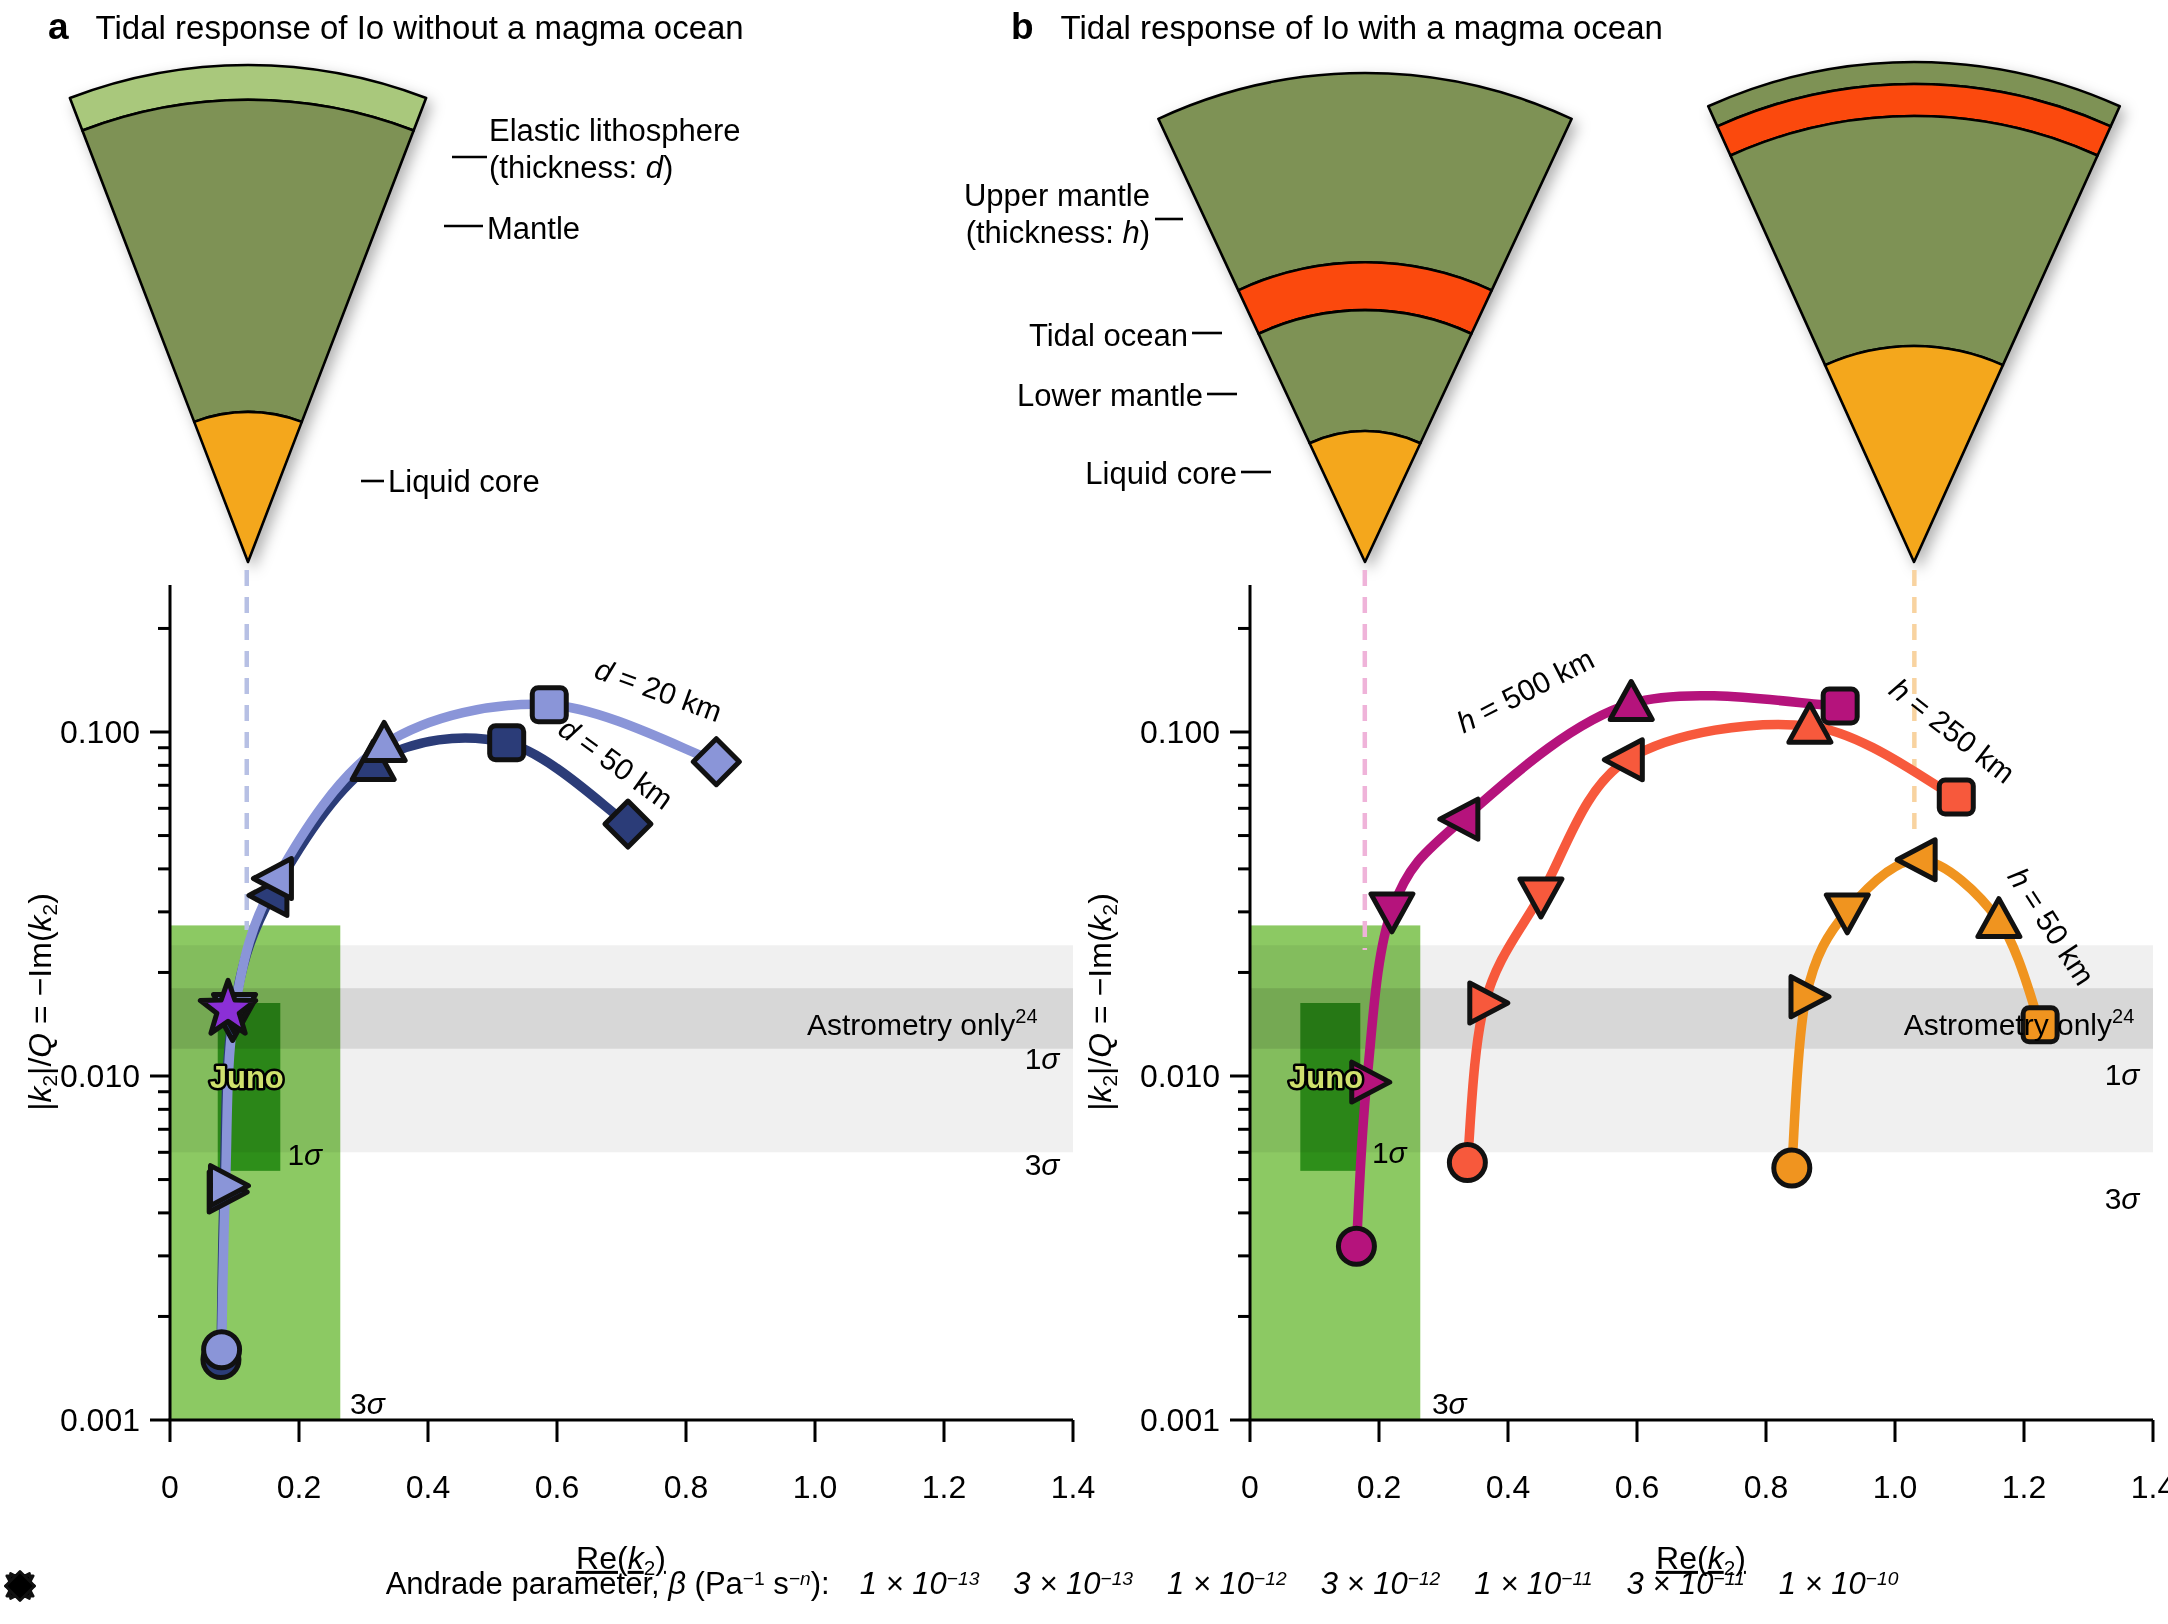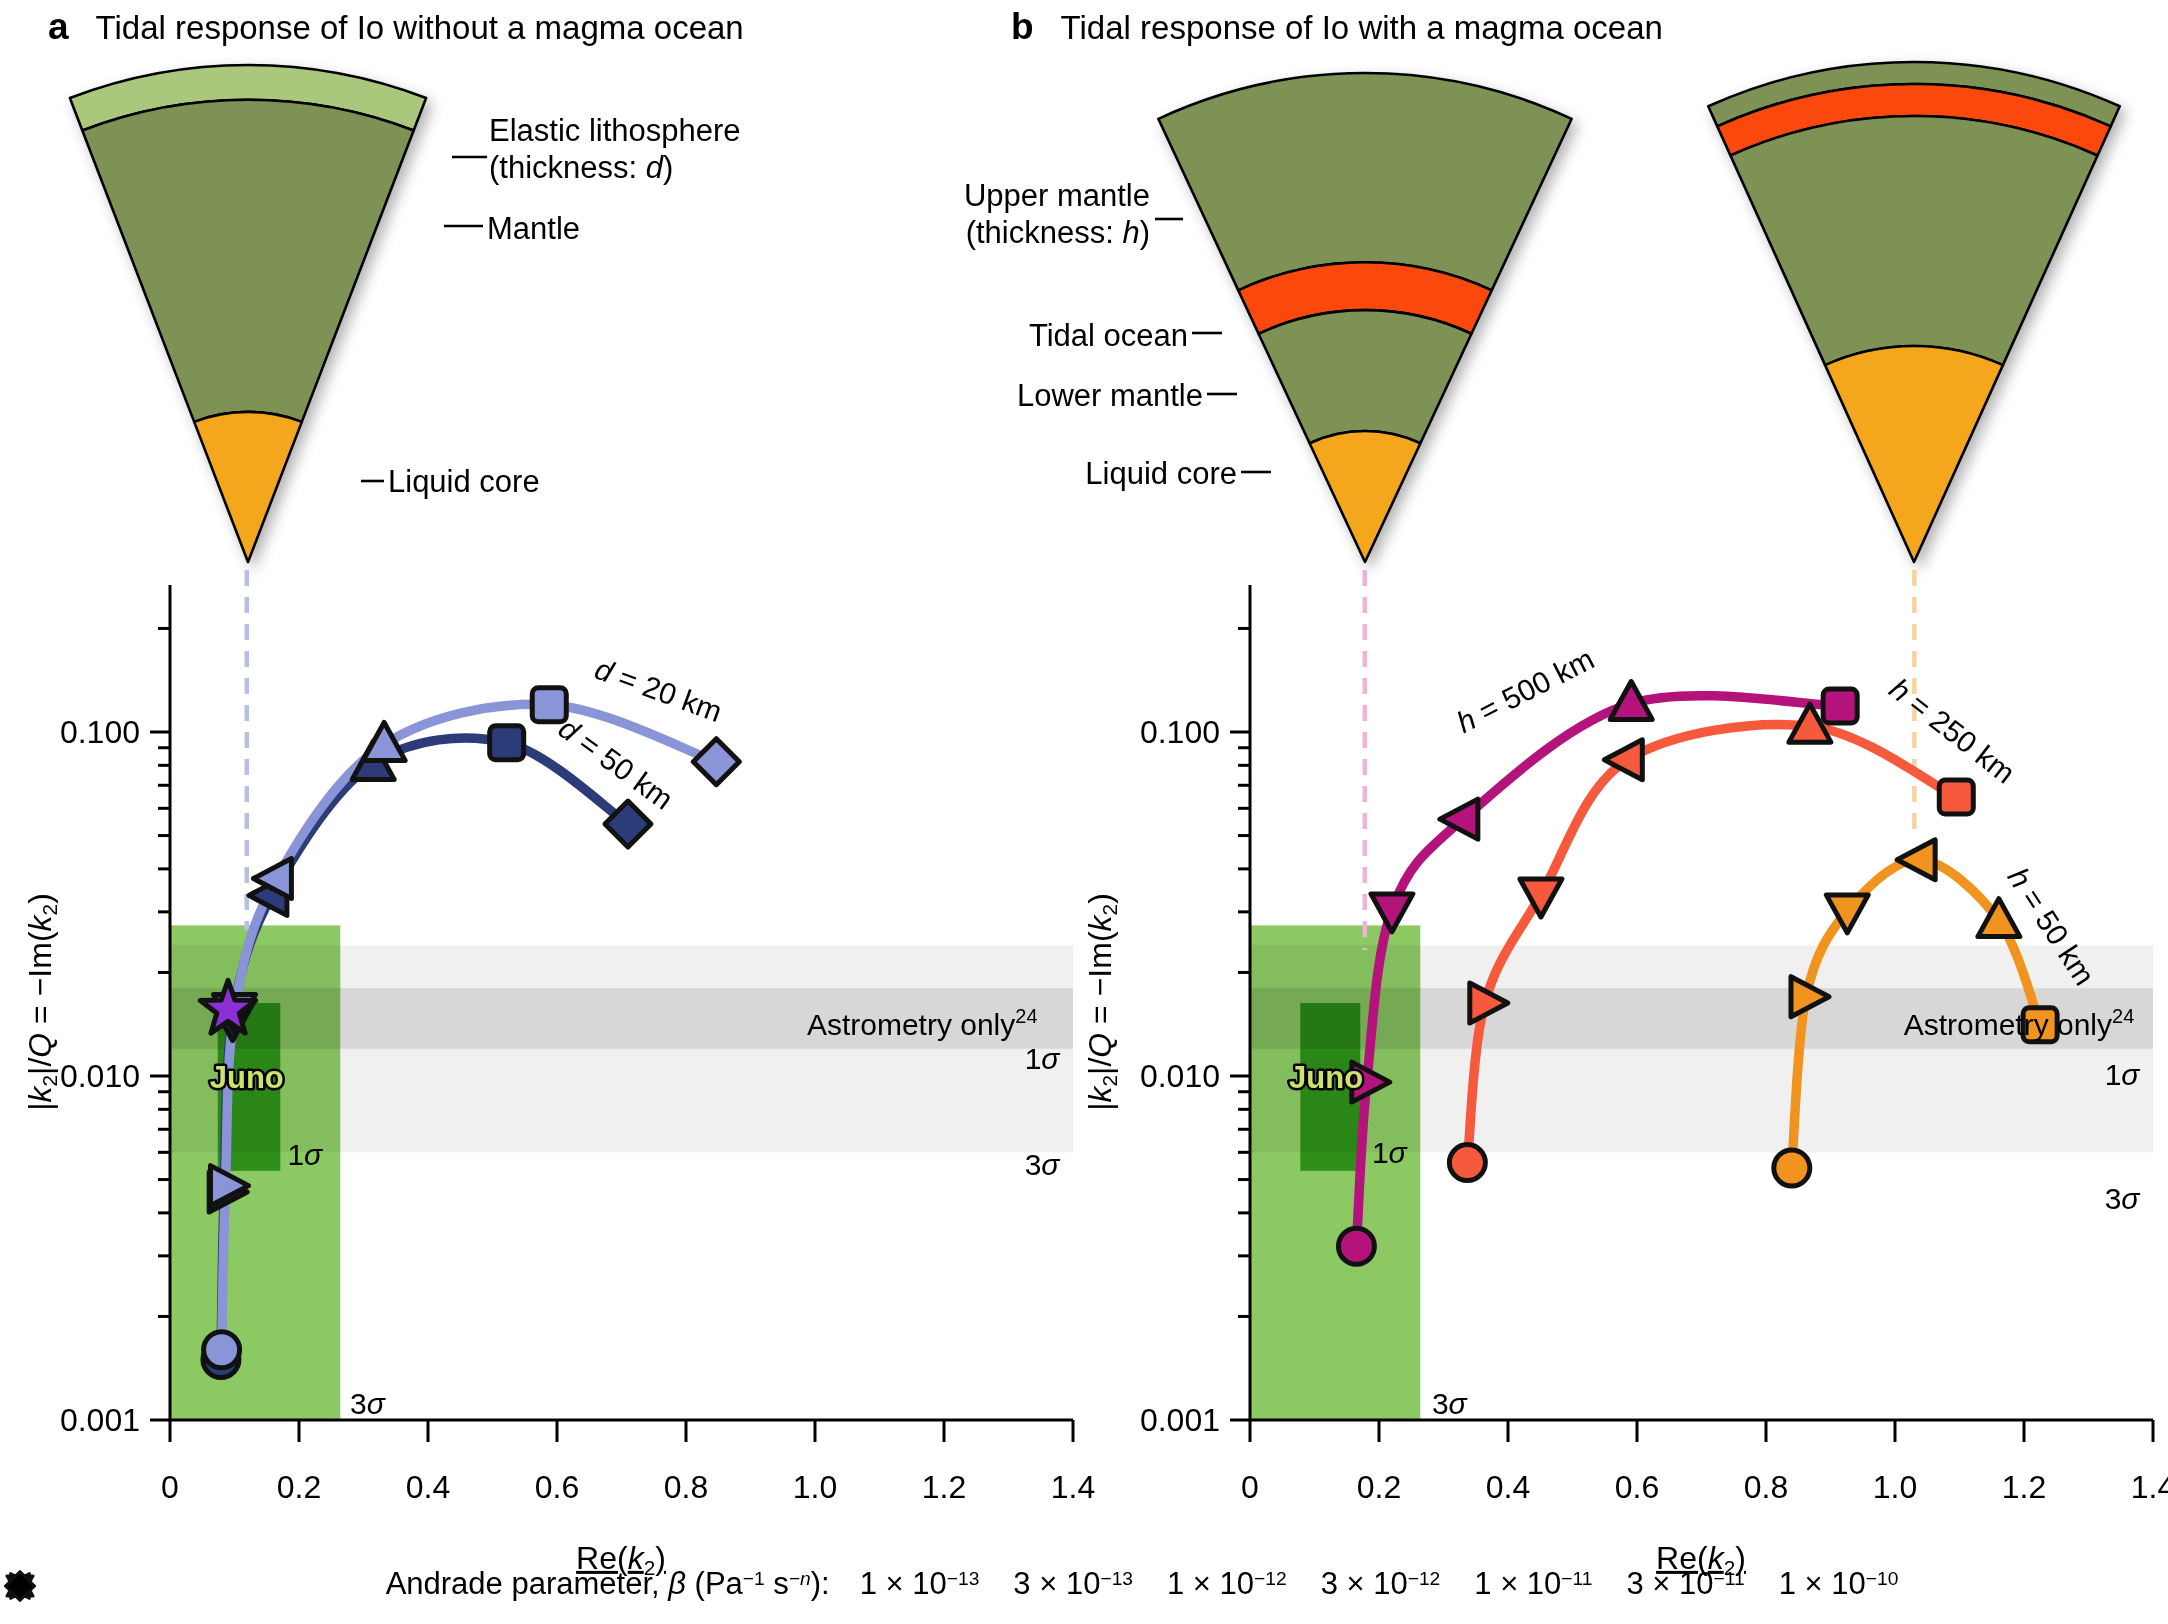--- a/index.html
+++ b/index.html
@@ -11,21 +11,21 @@
   .idx{font-weight:700;font-size:37px;margin-right:27px;}
   .wlab{font-size:31px;line-height:37px;}
   .r{text-align:right;}
   .ylab,.xlab{font-size:32px;transform:translate(-50%,-50%) rotate(-90deg);}
   .xlab{transform:translate(-50%,-50%);text-decoration:underline;}
   .fig i{font-style:italic;}
   sub{font-size:0.65em;vertical-align:-0.30em;}
   sup{font-size:0.62em;vertical-align:0.45em;}
   .legend{position:absolute;left:0;top:1566px;width:2168px;display:flex;align-items:center;
           justify-content:center;gap:30px;font-size:31px;padding-left:116px;box-sizing:border-box;}
-  .li{display:inline-flex;align-items:center;gap:12px;}
+  .li{display:inline-flex;align-items:center;gap:12px;font-style:italic;}
 </style>
 </head>
 <body>
 
 <div class="fig">
 
   <svg id="gfx" width="2168" height="1624" viewBox="0 0 2168 1624">
     <defs>
       <filter id="ws" x="-20%" y="-20%" width="150%" height="150%">
         <feDropShadow dx="5" dy="6" stdDeviation="7" flood-color="#000" flood-opacity="0.30"></feDropShadow>

